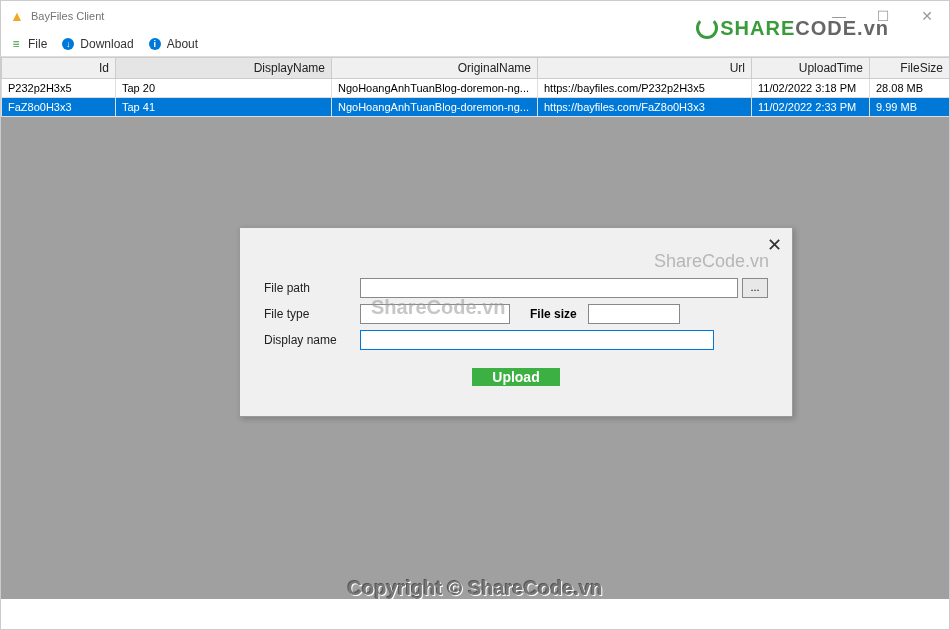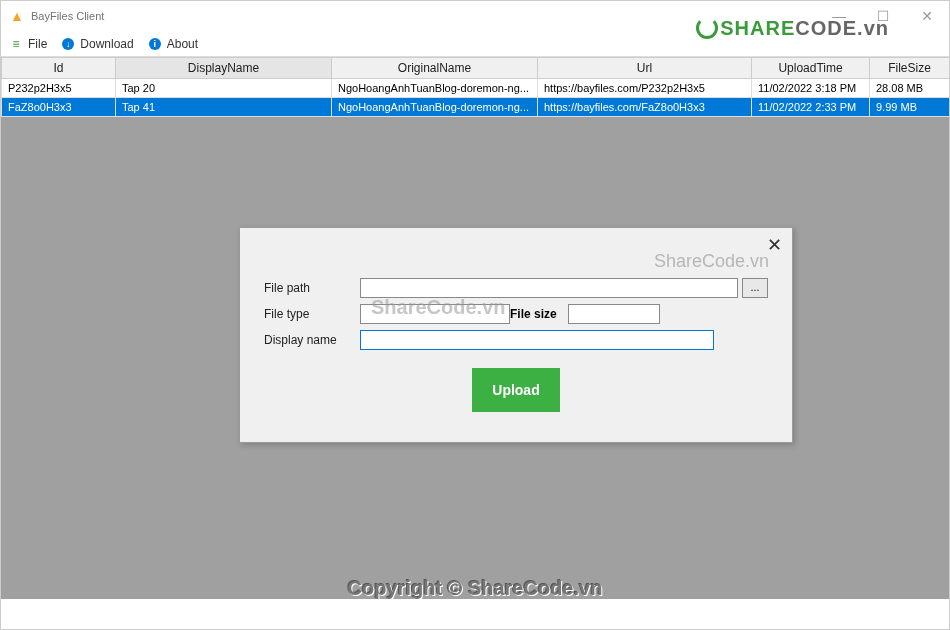--- a/index.html
+++ b/index.html
@@ -101,21 +101,21 @@
     }
     table.datagrid {
       width: 100%;
       border-collapse: collapse;
       background: #fff;
       table-layout: fixed;
     }
     .datagrid th {
       background: #f0f0f0;
       border: 1px solid #ccc;
-      text-align: center;
+      text-align: right;
       padding: 3px 6px;
       font-weight: normal;
       font-size: 12px;
       color: #222;
       height: 20px;
     }
     .datagrid th.sorted { background: #e5e5e5; }
     .datagrid td {
       border: 1px solid #ddd;
       padding: 3px 6px;
@@ -173,30 +173,30 @@
       width: 26px; height: 20px;
       margin-left: 4px;
       background: #e8e8e8;
       border: 1px solid #888;
       font-size: 11px;
       text-align: center;
       line-height: 16px;
       cursor: pointer;
     }
     .ft-input { width: 150px; }
-    .fs-label { width: 58px; font-weight: bold; font-size: 12px; margin-left: 0; }
+    .fs-label { width: 58px; font-weight: bold; font-size: 12px; margin-left: 20px; }
     .fs-input { width: 92px; }
     .dn-input { width: 354px; }
     .upload-btn {
       display: block;
       margin: 18px auto 6px auto;
       background: #3cb043;
       color: #fff;
       border: none;
-      padding: 14px 20px;
+      padding: 1px 20px;
       font-size: 14px;
       font-weight: bold;
       cursor: pointer;
     }
     .wm-mid {
       position: absolute;
       right: 180px; top: 250px;
       font-size: 18px;
       color: #888;
       opacity: 0.55;

